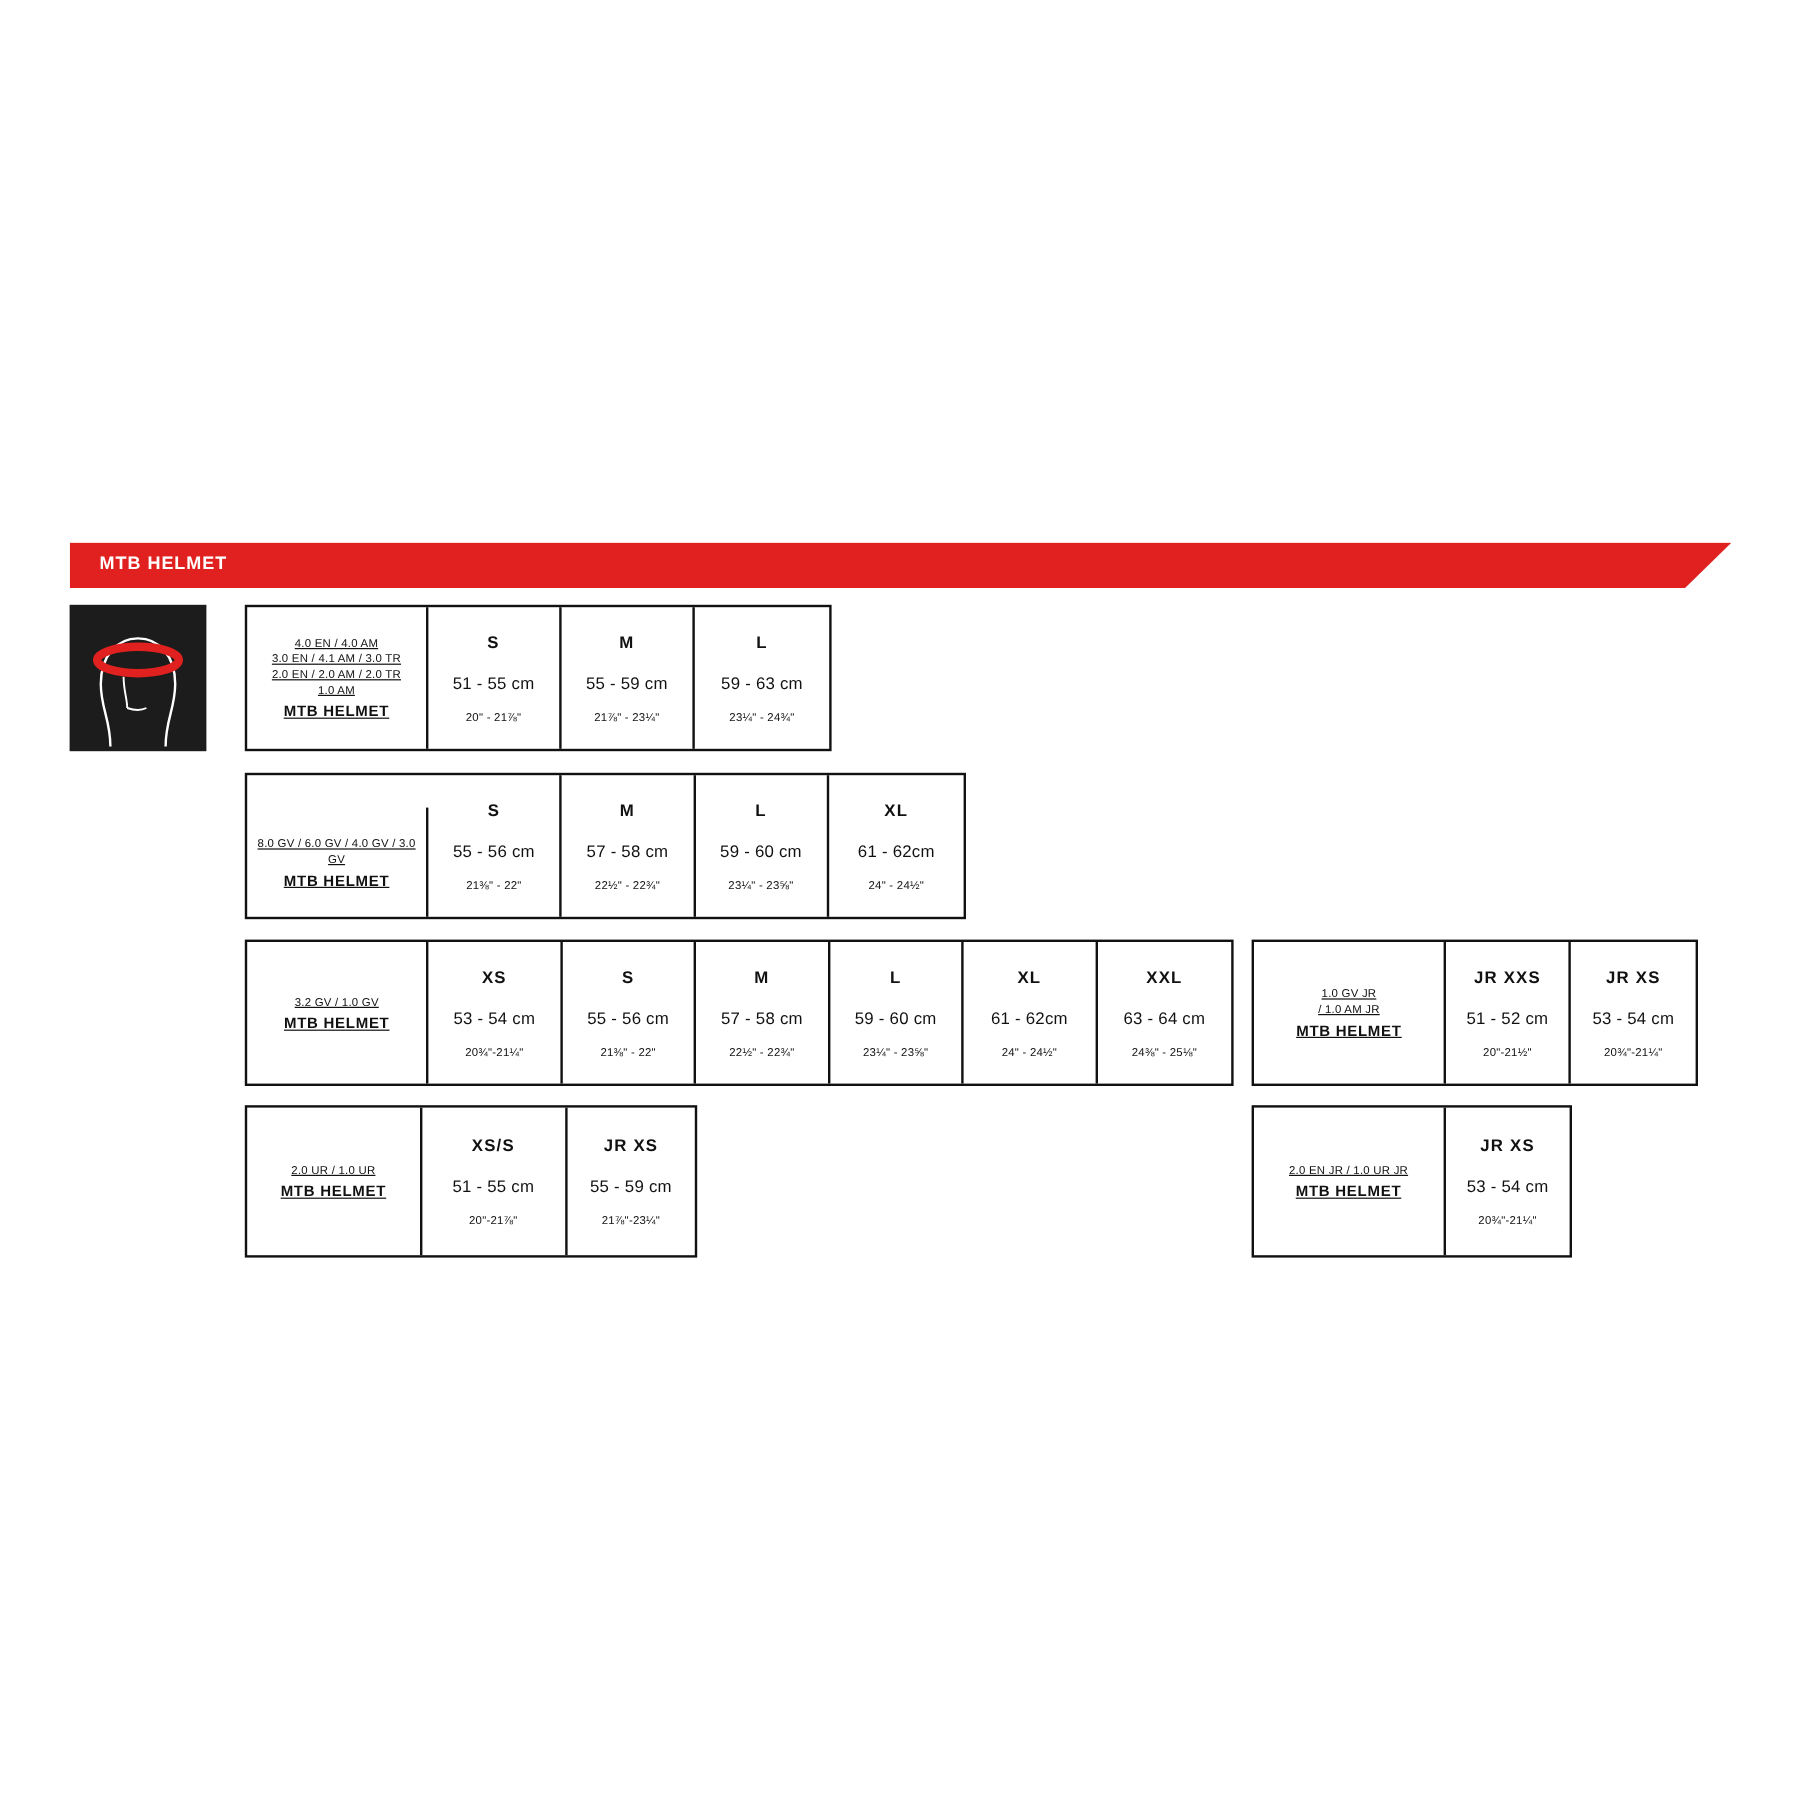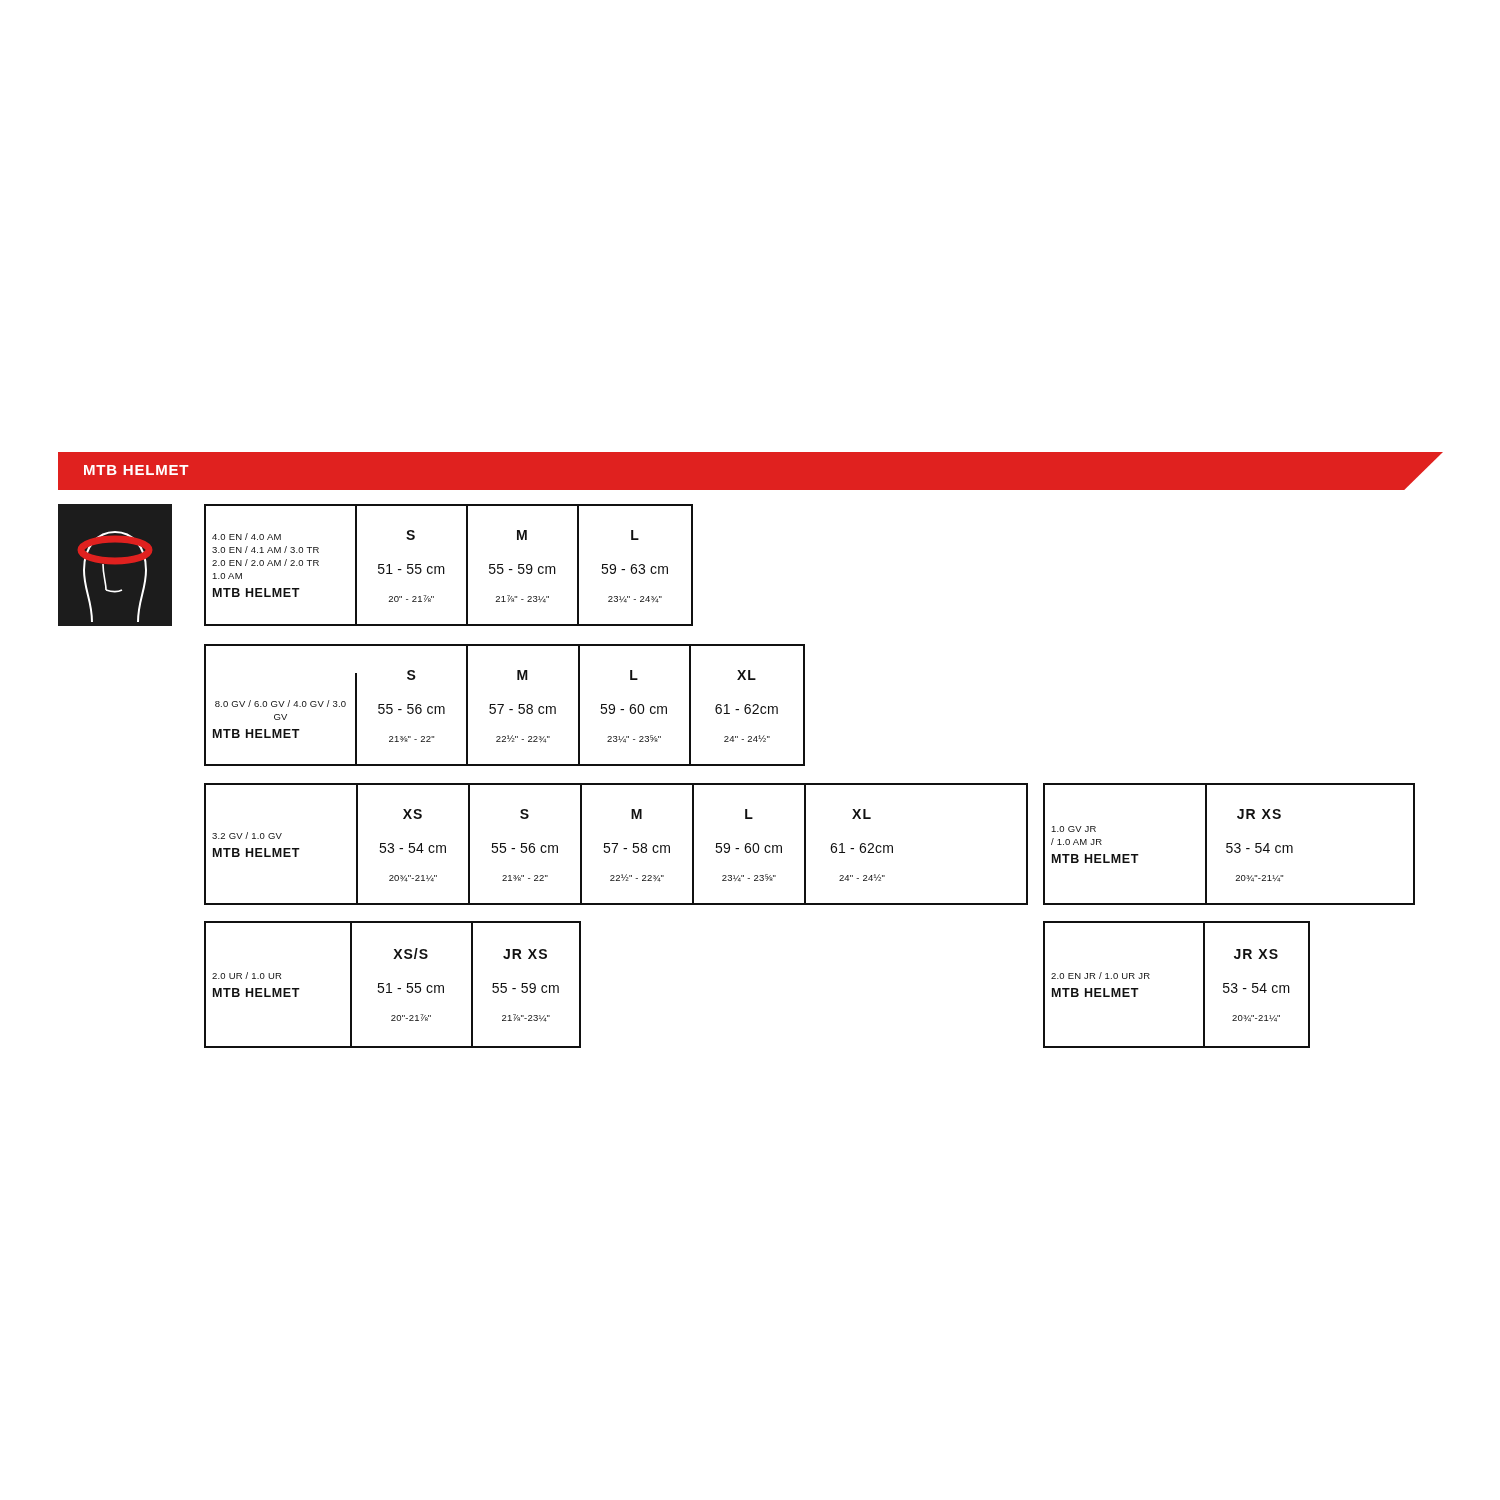--- a/index.html
+++ b/index.html
@@ -66,21 +66,22 @@
     display: flex;
     flex-direction: column;
     justify-content: center;
     align-items: center;
     text-align: center;
     padding: 4px 6px;
   }
   .col:last-child { border-right: none; }
 
   .label-col {
-    align-items: flex-start;
+    align-items: center;
+    text-decoration: underline;
   }
   .model-line {
     font-size: 9.5px;
     line-height: 13px;
     font-weight: normal;
     letter-spacing: 0.2px;
     color: #111111;
   }
   .label-title {
     font-size: 12.5px;
@@ -234,30 +235,44 @@
       <div class="size-in">23¼" - 23⅝"</div>
     </div>
   </div>
   <div class="col" style="width:112px;">
     <div class="sizecell-inner">
       <div class="size-name">XL</div>
       <div class="size-cm">61 - 62cm</div>
       <div class="size-in">24" - 24½"</div>
     </div>
   </div>
+  <div class="col" style="width:112px;">
+    <div class="sizecell-inner">
+      <div class="size-name">XXL</div>
+      <div class="size-cm">63 - 64 cm</div>
+      <div class="size-in">24⅜" - 25⅛"</div>
+    </div>
+  </div>
 </div>
 
 <div class="chart" id="t4" style="left:1043px; top:783px; width:372px; height:122px;">
   <div class="col label-col" style="width:162px;">
     <div class="model-line">1.0 GV JR</div>
     <div class="model-line">/ 1.0 AM JR</div>
     <div class="label-title">MTB HELMET</div>
   </div>
   <div class="col" style="width:105px;">
     <div class="sizecell-inner">
+      <div class="size-name">JR XXS</div>
+      <div class="size-cm">51 - 52 cm</div>
+      <div class="size-in">20"-21½"</div>
+    </div>
+  </div>
+  <div class="col" style="width:105px;">
+    <div class="sizecell-inner">
       <div class="size-name">JR XS</div>
       <div class="size-cm">53 - 54 cm</div>
       <div class="size-in">20¾"-21¼"</div>
     </div>
   </div>
 </div>
 
 <div class="chart" id="t5" style="left:204px; top:921px; width:377px; height:127px;">
   <div class="col label-col" style="width:152px;">
     <div class="model-line">2.0 UR / 1.0 UR</div>

